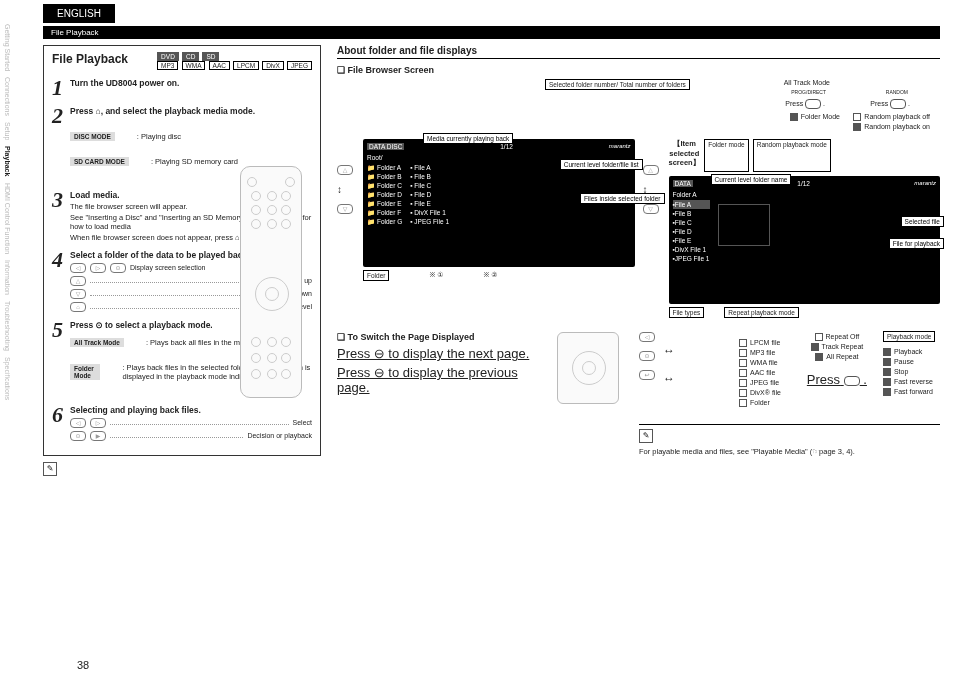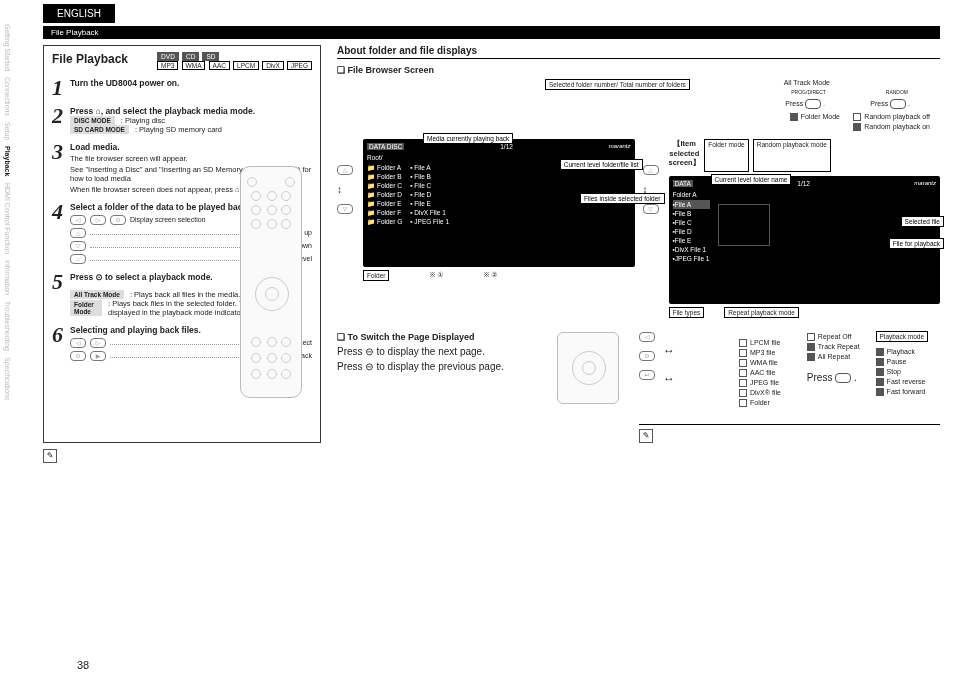--- a/index.html
+++ b/index.html
@@ -16,42 +16,42 @@
 .col-right { flex:1; }
 .title-left { font-weight:bold; font-size:12px; }
 .badges { float:right; }
 .badge { display:inline-block; border:1px solid #000; font-size:6.5px; padding:0 3px; margin-left:1px; }
 .badge.dark { background:#555; color:#fff; border-color:#555; }
 .step { display:flex; margin-top:8px; }
 .stepnum { font-family:Georgia,serif; font-style:italic; font-weight:bold; font-size:22px; width:18px; line-height:0.9; }
 .stepbody { flex:1; }
 .step-title { font-weight:bold; font-size:8.5px; }
 .step-sub { font-size:7.5px; margin-top:2px; }
-.modebox { display:flex; align-items:center; gap:6px; margin:0 0; }
+.modebox { display:flex; align-items:center; gap:22px; margin:16px 0; }
 .modelabel { background:#ddd; padding:1px 4px; font-size:6.5px; font-weight:bold; }
 .modetext { font-size:7.5px; }
 .legend-line { display:flex; align-items:center; gap:4px; margin-top:3px; }
 .dots { flex:1; border-bottom:1px dotted #999; height:4px; }
 .legend-text { font-size:7px; white-space:nowrap; }
 .chip { display:inline-block; width:14px; height:8px; border:1px solid #777; border-radius:4px; font-size:6px; text-align:center; line-height:8px; color:#999; }
 .remote { position:absolute; right:18px; top:120px; width:60px; height:230px; border:1px solid #bbb; border-radius:10px; background:#fafafa; }
 .remote-btn { width:8px; height:8px; border:1px solid #ccc; border-radius:50%; position:absolute; }
 .h3 { font-weight:bold; font-size:10px; border-bottom:1px solid #000; padding-bottom:2px; margin-bottom:6px; }
 .h4 { font-weight:bold; font-size:9px; margin-bottom:4px; }
 .screens { display:flex; gap:8px; margin-top:10px; }
 .screen-col { flex:1; }
 .screen-label { font-size:7.5px; font-weight:bold; margin-bottom:4px; text-align:center; }
 .screen { background:#000; color:#fff; font-size:6.5px; padding:4px; border-radius:2px; height:120px; position:relative; }
 .screen-title { background:#555; padding:0 2px; display:inline-block; margin-bottom:2px; }
 .folder-list div { line-height:9px; }
 .callout { border:1px solid #000; font-size:6.5px; padding:1px 3px; background:#fff; position:absolute; }
 .file-types { font-size:7px; line-height:10px; margin-top:6px; margin-left:58px; }
 .repeat-box { font-size:7px; line-height:10px; }
 .playback-box { font-size:7px; line-height:10px; margin-top:6px; }
-.press-line { font-size:10px; margin-top:4px; }
+.press-line { font-size:13px; margin-top:4px;text-decoration:underline; }
 .pagenum { position:absolute; bottom:4px; left:44px; font-size:11px; }
 .note-box { border-top:1px solid #000; margin-top:8px; padding-top:4px; }
 .circle-icon { display:inline-block; width:14px; height:8px; border:1px solid #555; border-radius:4px; vertical-align:middle; }
 .pencil { display:inline-block; width:12px; height:12px; border:1px solid #555; transform:rotate(0deg); font-size:8px; text-align:center; line-height:12px; }
 .top-callouts { position:relative; height:50px; font-size:7px; }
 .top-callouts div { position:absolute; }
 .sq { display:inline-block; width:6px; height:6px; border:1px solid #555; vertical-align:middle; margin-right:3px; }
 .sq.dark { background:#555; }
 </style>
 </head>
@@ -337,41 +337,42 @@
               <div style="font-size:12px; padding-top:10px;">↔<br><br>↔</div>
               <div class="file-types">
                 <div><span class="sq"></span><span>LPCM file</span></div>
                 <div><span class="sq"></span><span>MP3 file</span></div>
                 <div><span class="sq"></span><span>WMA file</span></div>
                 <div><span class="sq"></span><span>AAC file</span></div>
                 <div><span class="sq"></span><span>JPEG file</span></div>
                 <div><span class="sq"></span><span>DivX® file</span></div>
                 <div><span class="sq"></span><span>Folder</span></div>
               </div>
-              <div style="margin-left:20px;">
+              <div style="margin-left:20px;text-align:center;">
                 <div class="repeat-box">
                   <div><span class="sq"></span><span>Repeat Off</span></div>
                   <div><span class="sq dark"></span><span>Track Repeat</span></div>
                   <div><span class="sq dark"></span><span>All Repeat</span></div>
                 </div>
                 <div class="press-line" style="margin-top:10px;"><span>Press</span> <span class="circle-icon"></span> .</div>
               </div>
               <div style="margin-left:10px;">
                 <span class="callout" style="position:static;">Playback mode</span>
                 <div class="playback-box">
                   <div><span class="sq dark"></span><span>Playback</span></div>
                   <div><span class="sq dark"></span><span>Pause</span></div>
                   <div><span class="sq dark"></span><span>Stop</span></div>
                   <div><span class="sq dark"></span><span>Fast reverse</span></div>
                   <div><span class="sq dark"></span><span>Fast forward</span></div>
                 </div>
               </div>
             </div>
             <div class="note-box" style="margin-top:16px;">
               <span class="pencil">✎</span>
+              <div style="margin-top:4px;">For playable media and files, see "Playable Media" (☞page 3, 4).</div>
             </div>
           </div>
         </div>
       </div>
     </div>
 
     <div style="margin-top:6px; width:278px;">
       <span class="pencil">✎</span>
     </div>
 

